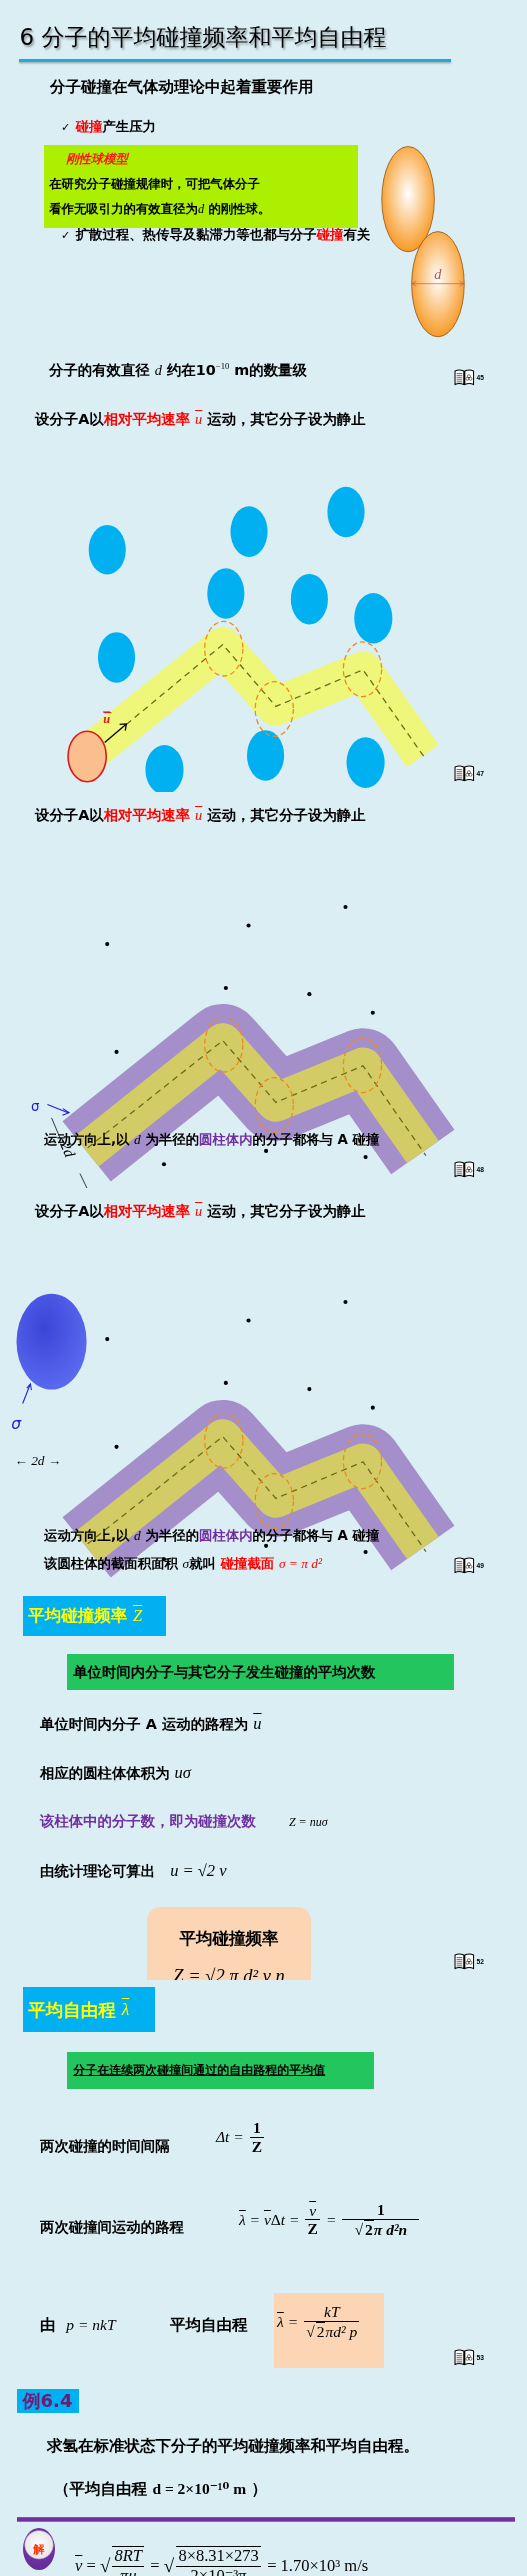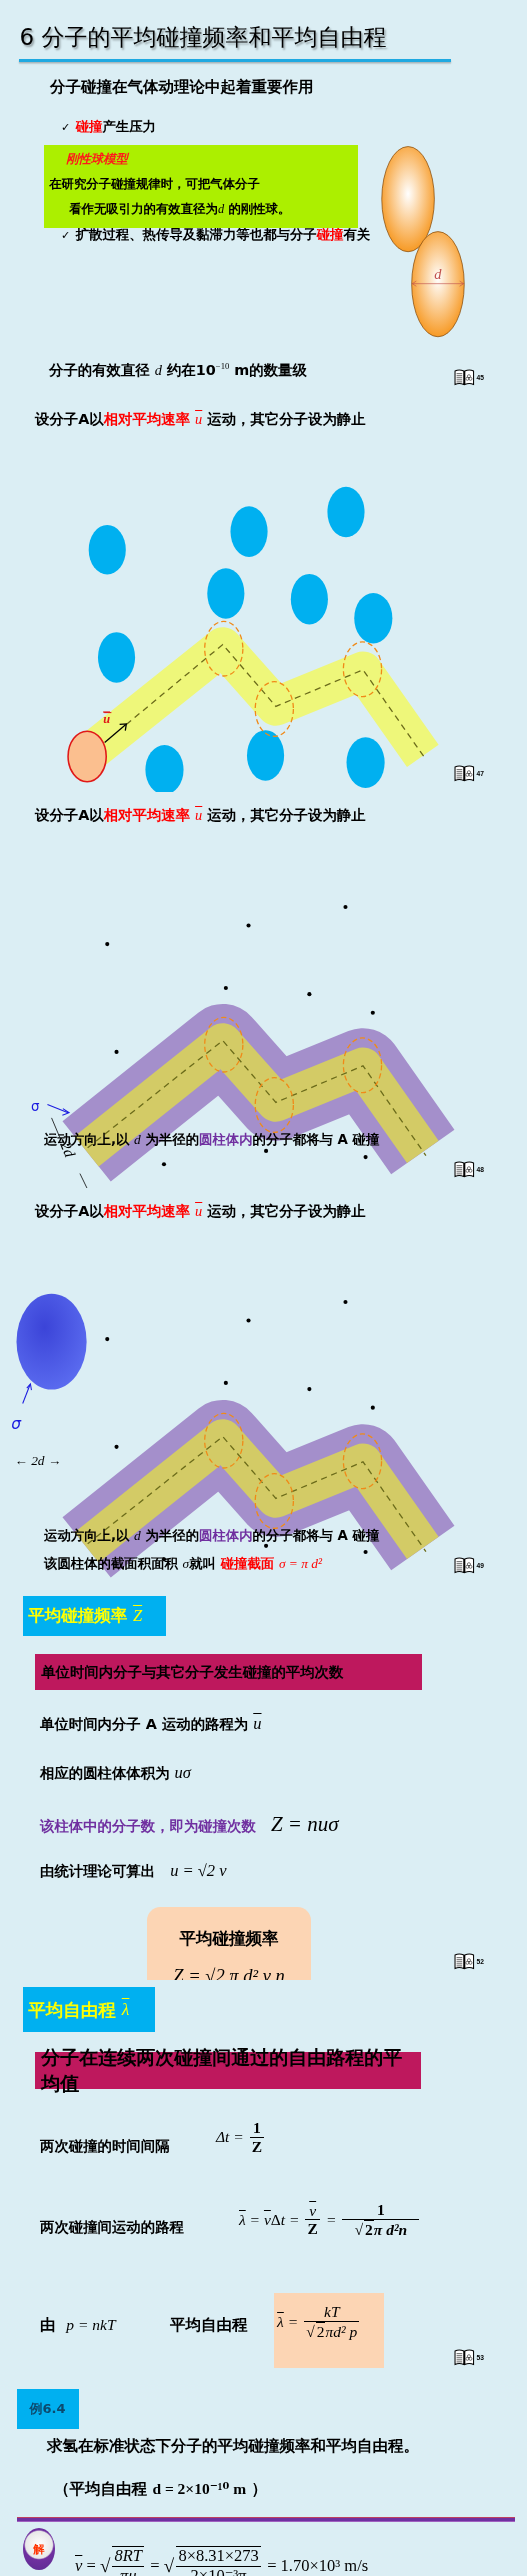--- a/index.html
+++ b/index.html
@@ -19,21 +19,21 @@
   .subhead { left:50px; top:77px; font-size:15.5px; font-weight:bold; }
   .bullets { left:61px; top:114px; font-size:13.4px; font-weight:bold; line-height:26px; }
   .bullets .chk { font-weight:normal; font-size:11.3px; margin-right:5.2px; }
   .h-sentence { font-size:11.3px; font-weight:bold; white-space:nowrap; }
   .frac { display:inline-flex; flex-direction:column; align-items:center; vertical-align:middle; margin:0 2.1px; }
   .frac .num, .frac .den { padding:0 2.1px; line-height:1.15; }
   .frac .bar { width:100%; border-top:1px solid #000; }
   .sqrt { display:inline-block; border-top:1px solid #000; padding:0 1px; margin-left:1px; }
   .sqrt-sign { font-size:1.15em; }
   .label-box { background:#00b0f0; color:#ffff00; font-weight:bold; font-size:13.4px; padding:2.1px 5.2px; }
-  .def-box { background:#be185d; font-weight:bold; font-size:11.3px; padding:3.1px 6.2px; }
+  .def-box { background:#22c55e; font-weight:bold; font-size:11.3px; padding:3.1px 6.2px;margin-left:32px; }
   .line-text { font-size:11.3px; font-weight:bold; white-space:nowrap; }
   .math { font-family:"Liberation Serif", "DejaVu Serif", serif; font-style:italic; font-size:13.4px; font-weight:normal; }
   .upright { font-style:normal; }
 </style>
 </head>
 <body>
 
 <section class="slide">
   <div class="abs title-main">6  分子的平均碰撞频率和平均自由程</div>
   <div class="abs title-rule"></div>
@@ -41,21 +41,21 @@
   <div class="abs bullets">
     <div><span class="chk">✓</span><span class="red">碰撞</span><span>产生压力</span></div>
     <div><span class="chk">✓</span><span class="red">碰撞</span><span>实现能量均分、能量交换</span></div>
     <div><span class="chk">✓</span><span class="red">碰撞</span><span>使得平衡态下分子速率稳定分布的统计规律</span></div>
     <div><span class="chk">✓</span><span class="red">碰撞</span><span>实现非平衡态向平衡态过渡</span></div>
     <div><span class="chk">✓</span><span>扩散过程、热传导及黏滞力等也都与分子</span><span class="red">碰撞</span><span>有关</span></div>
   </div>
   <div class="abs" style="left:44px;top:145px;width:314px;height:83px;background:#acef00;">
     <div style="position:absolute;left:22px;top:6.2px;font-size:12.4px;font-weight:bold;color:#ff1a1a;font-style:italic;">刚性球模型</div>
     <div style="position:absolute;left:5.2px;top:31px;font-size:12.4px;font-weight:bold;white-space:nowrap;">在研究分子碰撞规律时，可把气体分子</div>
-    <div style="position:absolute;left:5.2px;top:56px;font-size:12.4px;font-weight:bold;white-space:nowrap;margin-left:20px;">
+    <div style="position:absolute;left:5.2px;top:56px;font-size:12.4px;font-weight:bold;white-space:nowrap;">
       <span>看作无吸引力的有效直径为</span><span class="serif it" style="font-weight:normal;">d</span><span> 的刚性球。</span>
     </div>
   </div>
   <svg class="abs" style="left:376px;top:144px;" width="93" height="201" viewBox="0 0 180 390">
     <defs>
       <radialGradient id="sph" cx="50%" cy="45%" r="55%">
         <stop offset="0%" stop-color="#ffffff"></stop>
         <stop offset="100%" stop-color="#f79a25"></stop>
       </radialGradient>
     </defs>
@@ -231,21 +231,21 @@
     <span>平均碰撞频率</span>&nbsp;<span class="serif it ov" style="font-weight:normal;">Z</span>
   </div>
   <div class="abs def-box" style="left:35px;top:70px;width:387px;height:36px;box-sizing:border-box;display:flex;align-items:center;font-size:14.4px;">单位时间内分子与其它分子发生碰撞的平均次数</div>
   <div class="abs line-text" style="left:40px;top:130px;font-size:14.4px;">
     <span>单位时间内分子 A 运动的路程为 </span><span class="math ov" style="font-size:16.5px;">u</span>
   </div>
   <div class="abs line-text" style="left:40px;top:179px;font-size:14.4px;">
     <span>相应的圆柱体体积为 </span><span class="math" style="font-size:16.5px;">uσ</span>
   </div>
   <div class="abs line-text purple" style="left:40px;top:228px;font-size:14.4px;">
-    <span>该柱体中的分子数，即为碰撞次数</span>&nbsp;&nbsp;&nbsp;<span class="math" style="font-size:21px;color:#000;">Z = nuσ</span>
+    <span>该柱体中的分子数，即为碰撞次数</span>&nbsp;&nbsp;&nbsp;<span class="math" style="font-size:12px;color:#000;margin-left:18px;">Z = nuσ</span>
   </div>
   <div class="abs line-text" style="left:40px;top:277px;font-size:14.4px;">
     <span>由统计理论可算出</span>&nbsp;&nbsp;&nbsp;<span class="math" style="font-size:16.5px;">u = √2 v</span>
   </div>
   <div class="abs" style="left:147px;top:323px;width:164px;height:117px;background:#fcd5b4;border-radius:13.4px;">
     <div style="position:absolute;left:0;right:0;top:20.6px;text-align:center;font-size:16.5px;font-weight:bold;">平均碰撞频率</div>
     <div class="math" style="position:absolute;left:0;right:0;top:59px;text-align:center;font-size:18.5px;">Z = √2 π d² v n</div>
   </div>
 
   <div class="pagenum">
@@ -257,21 +257,21 @@
         <circle cx="32" cy="19" r="3" fill="none" stroke="#000"></circle>
       </svg>
     <span class="num">52</span>
   </div>
 </section>
 
 <section class="slide">
   <div class="abs label-box" style="left:23px;top:7.2px;height:45px;width:132px;box-sizing:border-box;display:flex;align-items:center;font-size:17.5px;">
     <span>平均自由程</span>&nbsp;<span class="serif it ov" style="font-weight:normal;">λ</span>
   </div>
-  <div class="abs def-box" style="left:35px;top:72px;width:386px;height:37px;box-sizing:border-box;display:flex;align-items:center;font-size:19px;">分子在连续两次碰撞间通过的自由路程的平均值</div>
+  <div class="abs def-box" style="left:35px;top:72px;width:307px;height:37px;box-sizing:border-box;display:flex;align-items:center;font-size:12px;text-decoration:underline;">分子在连续两次碰撞间通过的自由路程的平均值</div>
   <div class="abs line-text" style="left:40px;top:157px;font-size:14.4px;">
     <span>两次碰撞的时间间隔</span>
   </div>
   <div class="abs math" style="left:216px;top:139px;font-size:15.5px;display:flex;align-items:center;">
     <span>Δt =&nbsp;</span>
     <span class="frac">
         <span class="num upright" style="font-weight:bold;">1</span>
         <span class="bar"></span>
         <span class="den upright ov" style="font-weight:bold;">Z</span>
       </span>
@@ -322,21 +322,21 @@
         <path d="M5 9h11M5 13h11M5 17h11M5 21h11M5 25h11" stroke="#000" stroke-width="1.2"></path>
         <circle cx="29" cy="14" r="3" fill="none" stroke="#000"></circle>
         <circle cx="26" cy="19" r="3" fill="none" stroke="#000"></circle>
         <circle cx="32" cy="19" r="3" fill="none" stroke="#000"></circle>
       </svg>
     <span class="num">53</span>
   </div>
 </section>
 
 <section class="slide">
-  <div class="abs" style="left:16.5px;top:13.4px;width:62px;height:40px;background:#00b0f0;color:#0c4a6e;font-size:13px;font-weight:bold;display:flex;align-items:center;justify-content:center;">例6.4</div>
+  <div class="abs" style="left:16.5px;top:13.4px;width:62px;height:24px;background:#00b0f0;color:#701a75;font-size:18px;font-weight:bold;display:flex;align-items:center;justify-content:center;">例6.4</div>
   <div class="abs line-text" style="left:47px;top:60px;font-size:15.5px;">求氢在标准状态下分子的平均碰撞频率和平均自由程。</div>
   <div class="abs line-text" style="left:54px;top:103px;font-size:15.5px;">
     <span>（平均自由程 </span><span class="serif" style="font-size:15.5px;">d = 2×10⁻¹⁰ m</span><span> ）</span>
   </div>
   <div class="abs" style="left:16.5px;top:141px;width:498px;height:5.2px;background:linear-gradient(#c04060 0 1px,#dbeef4 1px 1.5px,#7030a0 1.5px 3.6px,#dbeef4 3.6px 4.1px,#a060c0 4.1px 5.2px);"></div>
   <div class="abs" style="left:23px;top:152px;width:32px;height:42px;border-radius:50%;background:radial-gradient(circle at 50% 40%,#ffffff 0,#e8e8e8 45%,#7030a0 50%,#5a2a90 100%);display:flex;align-items:center;justify-content:center;">
     <span style="color:#ff3300;font-weight:bold;font-size:11.3px;">解</span>
   </div>
 
   <div class="abs math" style="left:75px;top:170px;font-size:16.5px;display:flex;align-items:center;white-space:nowrap;font-style:normal;">

